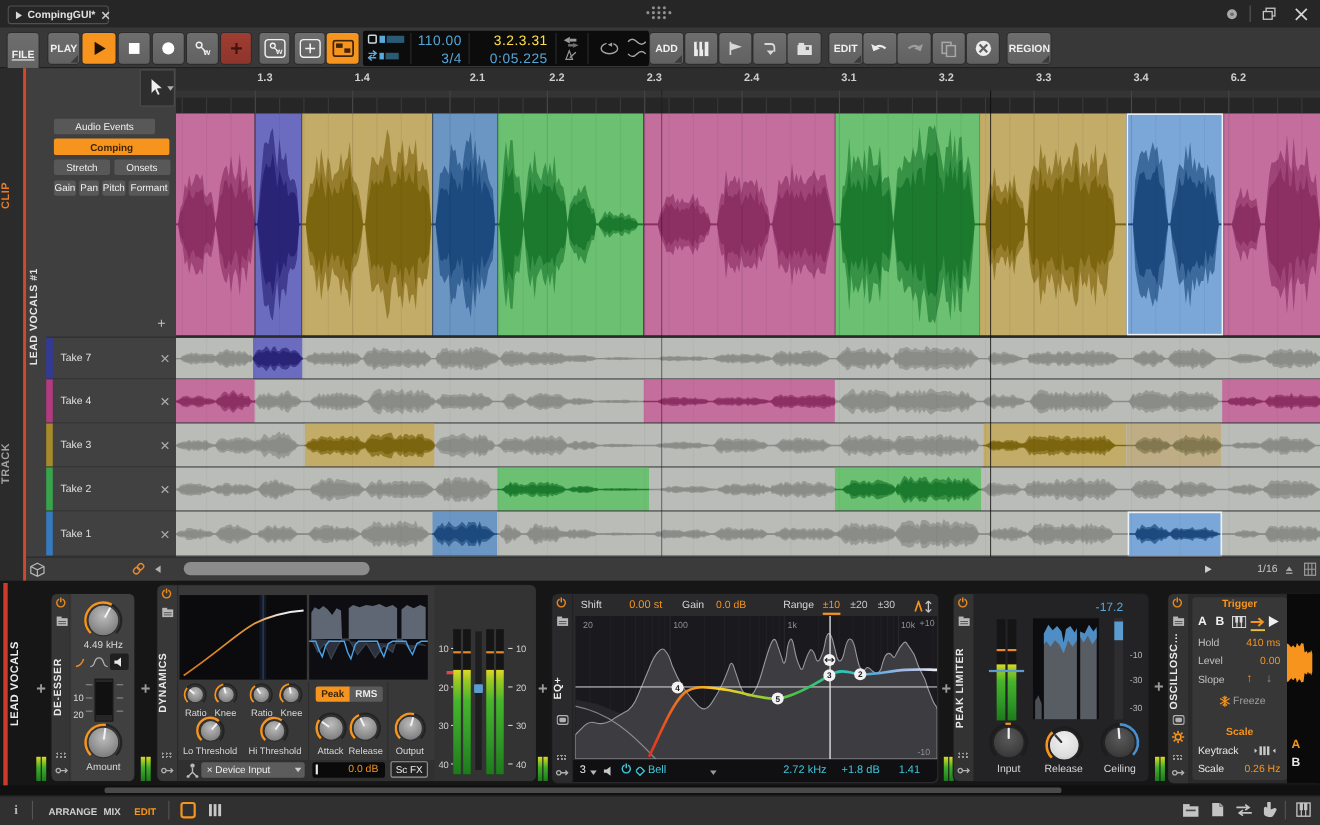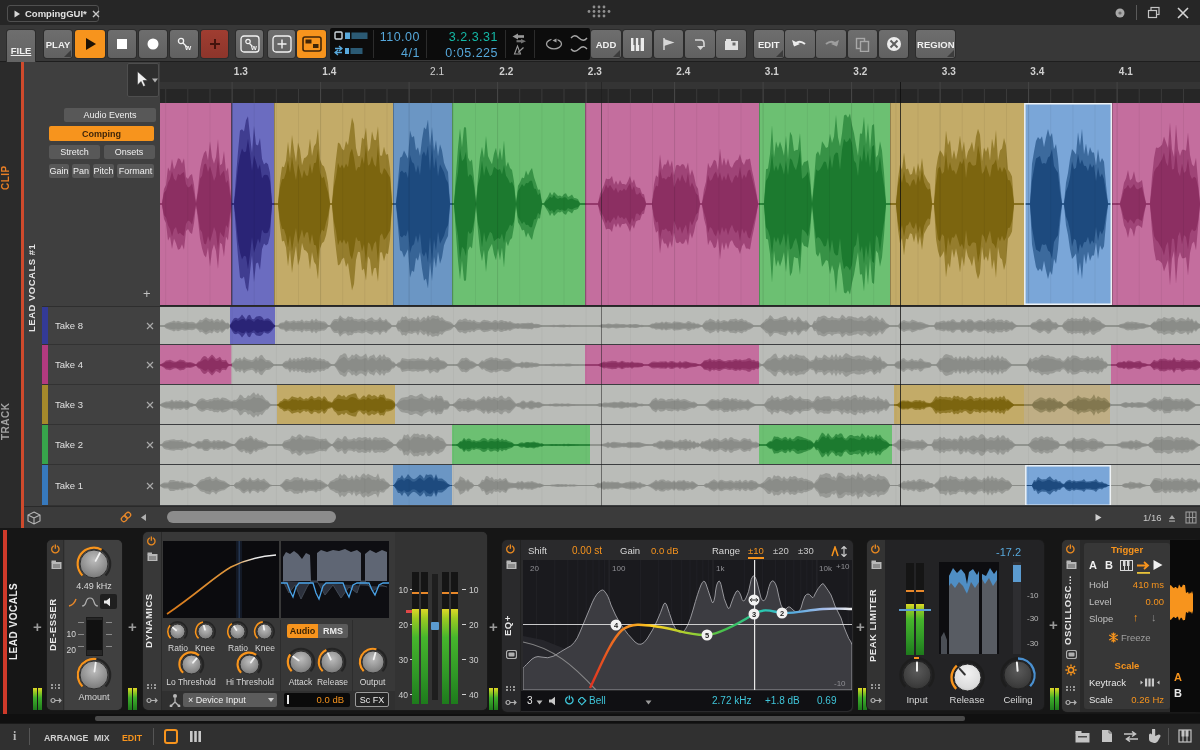--- a/index.html
+++ b/index.html
@@ -123,22 +123,22 @@
 <div class="a" style="left:533.5px;top:30px;width:1px;height:28px;background:#2c2c2c"></div>
 <svg class="a" style="left:334px;top:31px" width="37" height="26">
     <rect x="1" y="1" width="7" height="7" rx="1" fill="none" stroke="#cdd8de" stroke-width="1.4"></rect>
     <rect x="11" y="1.5" width="5" height="6.5" fill="#58a9dc"></rect>
     <rect x="17.5" y="1.5" width="16" height="6.5" fill="#2b5a74"></rect>
     <path d="M1,17.5 h7 M5,15 l3,2.5 -3,2.5 M8,21.5 h-7 M4,19 l-3,2.5 3,2.5" stroke="#58a9dc" stroke-width="1.3" fill="none"></path>
     <rect x="11" y="17" width="4" height="6" fill="#58a9dc"></rect>
     <rect x="16.5" y="17" width="12" height="6" fill="#2b5a74"></rect>
   </svg>
 <div class="a" style="left:352px;top:30px;width:68px;text-align:right;color:#55a7da;font-size:12.5px;letter-spacing:.5px">110.00</div>
-<div class="a" style="left:352px;top:46px;width:68px;text-align:right;color:#55a7da;font-size:12.5px;letter-spacing:.5px">4/1</div>
-<div class="a" style="left:428px;top:30px;width:70px;text-align:right;color:#14b8a6;font-size:12.5px;letter-spacing:.5px">3.2.3.31</div>
+<div class="a" style="left:352px;top:46px;width:68px;text-align:right;color:#55a7da;font-size:12.5px;letter-spacing:.5px">3/4</div>
+<div class="a" style="left:428px;top:30px;width:70px;text-align:right;color:#fde047;font-size:12.5px;letter-spacing:.5px">3.2.3.31</div>
 <div class="a" style="left:428px;top:46px;width:70px;text-align:right;color:#55a7da;font-size:12.5px;letter-spacing:.5px">0:05.225</div>
 <svg class="a" style="left:510px;top:32px" width="20" height="24">
     <path d="M8,1.5 L2.5,4.5 L8,7.5 Z" fill="#9a9a9a"></path>
     <rect x="8" y="3.2" width="6" height="2.6" fill="#9a9a9a"></rect>
     <path d="M11,7 l5,2.2 -5,2.2 Z" fill="#717171"></path>
     <rect x="6.5" y="8.1" width="5" height="2.2" fill="#717171"></rect>
     <path d="M4.5,22 L7.5,14 L10.5,22 Z" fill="none" stroke="#9a9a9a" stroke-width="1.1"></path>
     <path d="M8,20.5 L13.5,15.5" stroke="#9a9a9a" stroke-width="1.1"></path>
   </svg>
 <svg class="a" style="left:543px;top:38px" width="22" height="12">
@@ -209,29 +209,29 @@
 <div class="a" style="left:0;top:62px;width:21px;height:466px;background:#2b2b2b"></div>
 <div class="vtx" style="left:0;top:150px;width:21px;height:56px;color:#e87e25;font-size:10px;font-weight:bold">CLIP</div>
 <div class="vtx" style="left:0;top:390px;width:21px;height:62px;color:#a2a2a2;font-size:10px;font-weight:bold">TRACK</div>
 <div class="a" style="left:21px;top:62px;width:3px;height:466px;background:#cf4a2c"></div>
 <div class="a" style="left:24px;top:62px;width:136px;height:466px;background:#3f3f3f"></div>
 <div class="a" style="left:160px;top:62px;width:1040px;height:20px;background:#2d2d2d"></div>
 <div class="a" style="left:160px;top:82px;width:1040px;height:7px;background:#343434"></div>
 <div class="a" style="left:160px;top:89px;width:1040px;height:14px;background:#262626"></div>
 <div class="a" style="left:220.8px;top:66px;width:40px;text-align:center;color:#cfcfcf;font-size:10px;font-weight:bold">1.3</div>
 <div class="a" style="left:309.3px;top:66px;width:40px;text-align:center;color:#cfcfcf;font-size:10px;font-weight:bold">1.4</div>
-<div class="a" style="left:404px;top:66px;width:40px;text-align:right;color:#cfcfcf;font-size:10px;font-weight:normal">2.1</div>
+<div class="a" style="left:414px;top:66px;width:40px;text-align:center;color:#cfcfcf;font-size:10px;font-weight:bold">2.1</div>
 <div class="a" style="left:486.3px;top:66px;width:40px;text-align:center;color:#cfcfcf;font-size:10px;font-weight:bold">2.2</div>
 <div class="a" style="left:574.8px;top:66px;width:40px;text-align:center;color:#cfcfcf;font-size:10px;font-weight:bold">2.3</div>
 <div class="a" style="left:663.3px;top:66px;width:40px;text-align:center;color:#cfcfcf;font-size:10px;font-weight:bold">2.4</div>
 <div class="a" style="left:751.8px;top:66px;width:40px;text-align:center;color:#cfcfcf;font-size:10px;font-weight:bold">3.1</div>
 <div class="a" style="left:840.3px;top:66px;width:40px;text-align:center;color:#cfcfcf;font-size:10px;font-weight:bold">3.2</div>
 <div class="a" style="left:928.8px;top:66px;width:40px;text-align:center;color:#cfcfcf;font-size:10px;font-weight:bold">3.3</div>
 <div class="a" style="left:1017.3px;top:66px;width:40px;text-align:center;color:#cfcfcf;font-size:10px;font-weight:bold">3.4</div>
-<div class="a" style="left:1105.8px;top:66px;width:40px;text-align:center;color:#cfcfcf;font-size:10px;font-weight:bold">4.1</div>
+<div class="a" style="left:1105.8px;top:66px;width:40px;text-align:center;color:#cfcfcf;font-size:10px;font-weight:bold">6.2</div>
 <svg class="a" style="left:160px;top:82px" width="1040" height="21">
     <rect x="5.2" y="7" width="1" height="14" fill="#3a3a3a"></rect>
     <rect x="27.3" y="7" width="1" height="14" fill="#3a3a3a"></rect>
     <rect x="49.5" y="7" width="1" height="14" fill="#3a3a3a"></rect>
     <rect x="71.6" y="7" width="1" height="14" fill="#4a4a4a"></rect>
     <rect x="71.6" y="0" width="1" height="7" fill="#454545"></rect>
     <rect x="93.7" y="7" width="1" height="14" fill="#3a3a3a"></rect>
     <rect x="115.8" y="7" width="1" height="14" fill="#3a3a3a"></rect>
     <rect x="138.0" y="7" width="1" height="14" fill="#3a3a3a"></rect>
     <rect x="160.1" y="7" width="1" height="14" fill="#4a4a4a"></rect>
@@ -285,33 +285,33 @@
     <rect x="1000.9" y="7" width="1" height="14" fill="#3a3a3a"></rect>
     <rect x="1023.0" y="7" width="1" height="14" fill="#3a3a3a"></rect>
   </svg>
 <div class="a" style="left:127px;top:63px;width:32px;height:34px;background:#2e2e2e;border:1px solid #4e4e4e;border-radius:2px"></div>
 <svg class="a" style="left:135px;top:70px" width="16" height="19">
     <path d="M2.5,1.5 L2.5,15 L6,11.5 L8.4,16.6 L10.4,15.6 L8,10.6 L12.5,10.2 Z" fill="#f0f0f0" stroke="#2a2a2a" stroke-width="0.5"></path>
   </svg>
 <svg class="a" style="left:151px;top:77px" width="8" height="6">
     <path d="M1,1.5 L7,1.5 L4,5.5 Z" fill="#b0b0b0"></path>
   </svg>
-<div class="seg" style="left:64px;top:108px;width:92px;height:13.5px">Audio Events</div>
+<div class="seg" style="left:49px;top:108px;width:92px;height:13.5px">Audio Events</div>
 <div class="seg" style="left:49px;top:126px;width:105px;height:15px;background:#f7941d;color:#40260a;font-weight:bold">Comping</div>
 <div class="seg" style="left:49px;top:145px;width:51px;height:14px">Stretch</div>
 <div class="seg" style="left:103.5px;top:145px;width:51px;height:14px">Onsets</div>
 <div class="seg" style="left:49px;top:164px;width:20px;height:14px">Gain</div>
 <div class="seg" style="left:72px;top:164px;width:18px;height:14px">Pan</div>
 <div class="seg" style="left:93px;top:164px;width:21px;height:14px">Pitch</div>
 <div class="seg" style="left:117px;top:164px;width:37px;height:14px">Formant</div>
 <div class="a" style="left:143px;top:286px;color:#c0c0c0;font-size:13px">+</div>
 <div class="vtx" style="left:26px;top:240px;width:14px;height:96px;color:#e4e4e4;font-size:9.5px;font-weight:bold;white-space:nowrap">LEAD VOCALS #1</div>
 <div class="a" style="left:42px;top:307.0px;width:118px;height:38.0px;background:#414141;border-bottom:1px solid #323232"></div>
 <div class="a" style="left:42px;top:307.0px;width:6px;height:37.0px;background:#333a96"></div>
-<div class="a" style="left:55px;top:320.0px;color:#e0e0e0;font-size:9.5px">Take 8</div>
+<div class="a" style="left:55px;top:320.0px;color:#e0e0e0;font-size:9.5px">Take 7</div>
 <svg class="a" style="left:146px;top:322.0px" width="8" height="8">
     <path d="M1,1 L7,7 M7,1 L1,7" stroke="#a8a8a8" stroke-width="1.2"></path>
   </svg>
 <div class="a" style="left:42px;top:345.0px;width:118px;height:40.0px;background:#414141;border-bottom:1px solid #323232"></div>
 <div class="a" style="left:42px;top:345.0px;width:6px;height:39.0px;background:#b23a7f"></div>
 <div class="a" style="left:55px;top:359.0px;color:#e0e0e0;font-size:9.5px">Take 4</div>
 <svg class="a" style="left:146px;top:361.0px" width="8" height="8">
     <path d="M1,1 L7,7 M7,1 L1,7" stroke="#a8a8a8" stroke-width="1.2"></path>
   </svg>
 <div class="a" style="left:42px;top:385.0px;width:118px;height:40.0px;background:#414141;border-bottom:1px solid #323232"></div>
@@ -921,21 +921,21 @@
 <svg class="a" style="left:235.0px;top:649.5px" width="29.0px" height="29.0px">
     <path d="M6.2,22.8 A11.7,11.7 0 1 1 22.8,22.8" stroke="#242424" stroke-width="2.2" fill="none"></path>
     <path d="M6.2,22.8 A11.7,11.7 0 0 1 21.2,4.9" stroke="#f7941d" stroke-width="2.2" fill="none"></path>
     <circle cx="14.5" cy="14.5" r="9.5" fill="url(#kg)" stroke="#2e2e2e" stroke-width="1"></circle>
     <path d="M15.9,12.6 L19.1,7.9" stroke="#f2f2f2" stroke-width="1.8" stroke-linecap="round"></path>
   </svg>
 <div class="lbl" style="left:158px;top:677px;width:66px">Lo Threshold</div>
 <div class="lbl" style="left:217px;top:677px;width:66px">Hi Threshold</div>
 <div class="a" style="left:280px;top:620px;width:1px;height:72px;background:#2d2d2d"></div>
 <div class="a" style="left:352px;top:620px;width:1px;height:72px;background:#2d2d2d"></div>
-<div class="a" style="left:287px;top:624px;width:31px;height:14px;background:#f7941d;border-radius:2px 0 0 2px;color:#3d2506;font-weight:bold;font-size:9px;text-align:center;line-height:14px">Audio</div>
+<div class="a" style="left:287px;top:624px;width:31px;height:14px;background:#f7941d;border-radius:2px 0 0 2px;color:#3d2506;font-weight:bold;font-size:9px;text-align:center;line-height:14px">Peak</div>
 <div class="a" style="left:318px;top:624px;width:30px;height:14px;background:#5b5b5b;border-radius:0 2px 2px 0;color:#ececec;font-weight:bold;font-size:9px;text-align:center;line-height:14px">RMS</div>
 <svg class="a" style="left:284.5px;top:646px" width="32px" height="32px">
     <path d="M6.7,25.3 A13.2,13.2 0 1 1 25.3,25.3" stroke="#242424" stroke-width="2.2" fill="none"></path>
     <path d="M6.7,25.3 A13.2,13.2 0 0 1 5.2,8.4" stroke="#f7941d" stroke-width="2.2" fill="none"></path>
     <circle cx="16" cy="16" r="11" fill="url(#kg)" stroke="#2e2e2e" stroke-width="1"></circle>
     <path d="M13.7,14.4 L8.2,10.6" stroke="#f2f2f2" stroke-width="1.8" stroke-linecap="round"></path>
   </svg>
 <svg class="a" style="left:316px;top:646px" width="32px" height="32px">
     <path d="M6.7,25.3 A13.2,13.2 0 1 1 25.3,25.3" stroke="#242424" stroke-width="2.2" fill="none"></path>
     <path d="M6.7,25.3 A13.2,13.2 0 0 1 10.4,4.0" stroke="#f7941d" stroke-width="2.2" fill="none"></path>
@@ -1107,21 +1107,21 @@
 <div class="a" style="left:565px;top:694px;color:#3fc6da;font-size:11px;font-weight:bold">⏻</div>
 <svg class="a" style="left:578px;top:697px" width="9" height="9">
     <rect x="1" y="1" width="5.6" height="5.6" fill="none" stroke="#3fc6da" stroke-width="1.2" transform="rotate(45 3.8 3.8)"></rect>
   </svg>
 <div class="a" style="left:589px;top:695px;color:#3fc6da;font-size:10px">Bell</div>
 <svg class="a" style="left:645px;top:700px" width="7" height="5">
     <path d="M0.5,0.5 L6.5,0.5 L3.5,4.5 Z" fill="#9a9a9a"></path>
   </svg>
 <div class="a" style="left:712px;top:695px;color:#3fc6da;font-size:10px">2.72 kHz</div>
 <div class="a" style="left:765px;top:695px;color:#3fc6da;font-size:10px">+1.8 dB</div>
-<div class="a" style="left:817px;top:695px;color:#3fc6da;font-size:10px">0.69</div>
+<div class="a" style="left:817px;top:695px;color:#3fc6da;font-size:10px">1.41</div>
 <div class="dev" style="left:867px;top:540px;width:177px;height:170px;background:#232325"></div>
 <div class="a" style="left:867px;top:540px;width:18px;height:170px;background:#333;border-radius:5px 0 0 5px"></div>
 <div class="pw" style="left:871px;top:543px;color:#e98920">⏻</div>
 <svg class="a" style="left:871px;top:560px" width="11" height="10">
     <rect x="0.5" y="2" width="10" height="7" fill="#b8b8b8"></rect>
     <rect x="0.5" y="0.5" width="4.5" height="2" fill="#b8b8b8"></rect>
     <path d="M2,5 h7 M2,7 h7" stroke="#4a4a4a" stroke-width="0.8"></path>
   </svg>
 <div class="vtx" style="left:867px;top:570.0px;width:17px;height:110px;color:#e8e8e8;font-size:9.5px;font-weight:bold;white-space:nowrap">PEAK LIMITER</div>
 <div class="dot3" style="left:871px;top:684px"></div>

